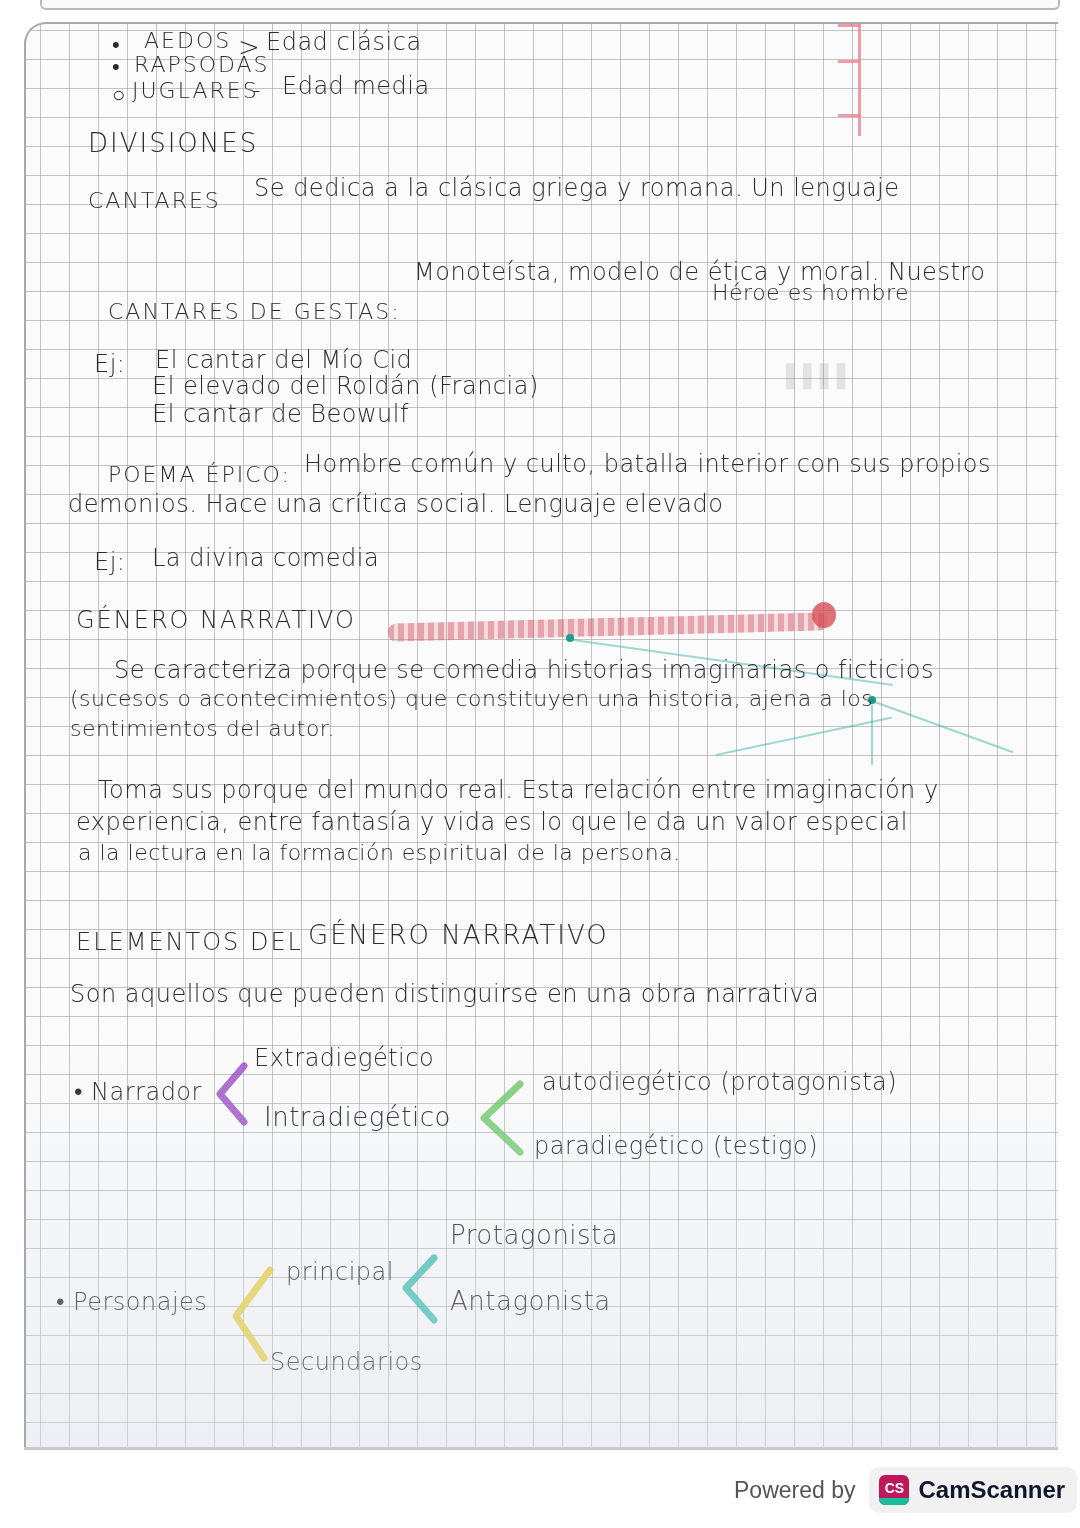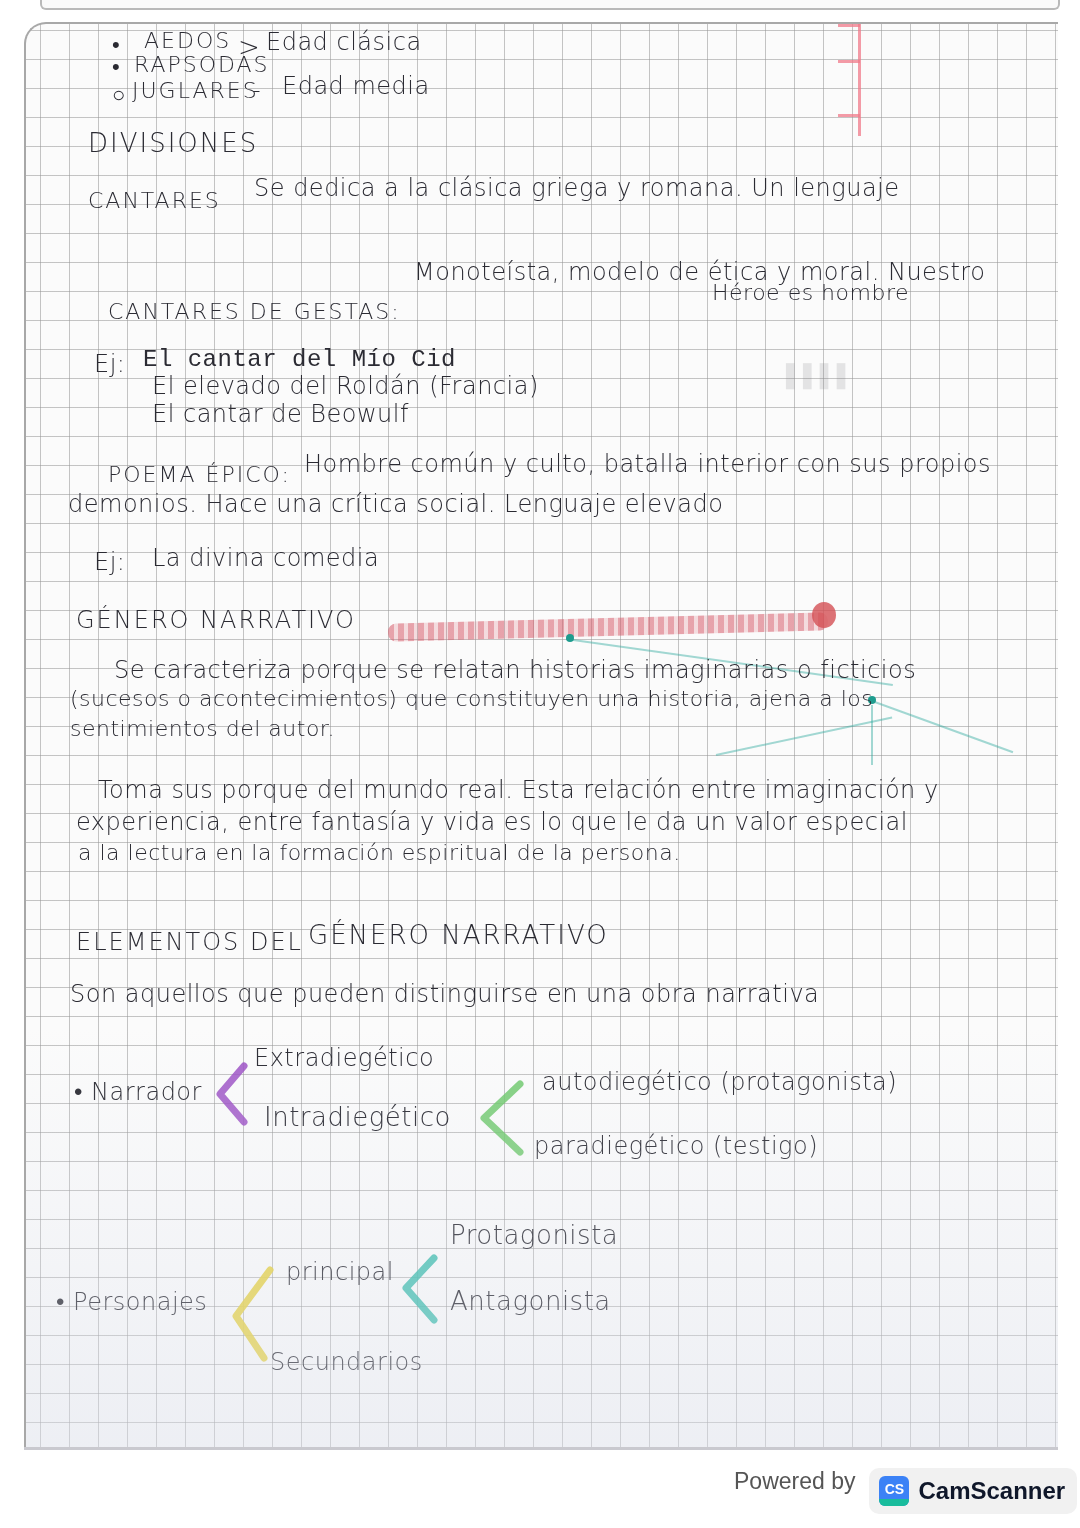--- a/index.html
+++ b/index.html
@@ -45,28 +45,28 @@
   .highlight-red {
     position:absolute; left:362px; top:594px; width:440px; height:18px;
     background:repeating-linear-gradient(90deg, rgba(214,90,105,0.55) 0 6px, rgba(214,90,105,0.2) 6px 10px);
     border-radius:8px; transform:rotate(-1.5deg);
   }
   .highlight-red-dot { position:absolute; left:786px; top:578px; width:24px; height:26px; border-radius:50%; background:rgba(212,80,85,0.8); }
   .teal-line { position:absolute; background:rgba(50,170,160,0.45); height:2px; transform-origin:left center; }
   .teal-dot { position:absolute; width:8px; height:8px; border-radius:50%; background:#1e9c8e; }
   .bracket { position:absolute; }
   .footer {
-    position:absolute; left:734px; top:1468px; height:44px; display:flex; 
+    position:absolute; left:734px; top:1468px; height:44px; display:flex; align-items:center;
   }
   .powered { font-family:"Liberation Sans", sans-serif; font-size:23px; color:#555; margin-right:14px; }
   .cs-badge {
     display:flex; align-items:center; background:#f1f1f1; border-radius:10px; padding:4px 12px 4px 10px; height:38px;
   }
   .cs-logo {
-    width:30px; height:30px; border-radius:6px; background:#3b82f6; position:relative; overflow:hidden; margin-right:9px;
+    width:30px; height:30px; border-radius:6px; background:#be185d; position:relative; overflow:hidden; margin-right:9px;
     display:flex; align-items:center; justify-content:center;
   }
   .cs-logo span { color:#fff; font-family:"Liberation Sans", sans-serif; font-weight:bold; font-size:14px; margin-top:-4px;}
   .cs-logo::after { content:""; position:absolute; left:0; right:0; bottom:0; height:7px; background:#19bc9c; }
   .cs-name { font-family:"Liberation Sans", sans-serif; font-size:24px; color:#0f172a; font-weight:bold; }
 </style>
 </head>
 <body>
 
 <div class="prev-page"></div>
@@ -92,21 +92,21 @@
   <div class="hw s26 caps" style="left:62px;top:104px;">DIVISIONES</div>
 
   <div class="hw s22 caps" style="left:62px;top:164px;">CANTARES</div>
   <div class="hw s24" style="left:228px;top:150px;">Se dedica a la clásica griega y romana. Un lenguaje</div>
 
   <div class="hw s22 caps" style="left:82px;top:246px;margin-top:29px;">CANTARES DE GESTAS:</div>
   <div class="hw s24" style="left:388px;top:234px;">Monoteísta, modelo de ética y moral. Nuestro</div>
   <div class="hw s22" style="left:686px;top:256px;">Héroe es hombre</div>
 
   <div class="hw s24" style="left:68px;top:326px;">Ej:</div>
-  <div class="hw s24" style="left:117px;top:322px;font-family:Liberation Mono, monospace;">El cantar del Mío Cid</div>
+  <div class="hw s24" style="left:129px;top:322px;">El cantar del Mío Cid</div>
   <div class="hw s24" style="left:126px;top:348px;">El elevado del Roldán (Francia)</div>
   <div class="hw s24" style="left:126px;top:376px;">El cantar de Beowulf</div>
 
   <div class="bleed" style="left:760px;top:340px;">▌▌▌▌</div>
 
   <div class="hw s22 caps" style="left:82px;top:438px;">POEMA ÉPICO:</div>
   <div class="hw s24" style="left:278px;top:426px;">Hombre común y culto, batalla interior con sus propios</div>
   <div class="hw s24" style="left:42px;top:466px;">demonios. Hace una crítica social. Lenguaje elevado</div>
 
   <div class="hw s24" style="left:68px;top:524px;">Ej:</div>
@@ -116,21 +116,21 @@
   <div class="highlight-red"></div>
   <div class="highlight-red-dot"></div>
 
   <div class="teal-line" style="left:540px;top:614px;width:330px;transform:rotate(8deg);"></div>
   <div class="teal-line" style="left:690px;top:730px;width:180px;transform:rotate(-12deg);"></div>
   <div class="teal-line" style="left:846px;top:676px;width:150px;transform:rotate(20deg);"></div>
   <div class="teal-line" style="left:846px;top:680px;width:60px;transform:rotate(90deg);"></div>
   <div class="teal-dot" style="left:842px;top:672px;"></div>
   <div class="teal-dot" style="left:540px;top:610px;"></div>
 
-  <div class="hw s24" style="left:88px;top:632px;">Se caracteriza porque se relatan historias imaginarias o ficticios</div>
+  <div class="hw s24" style="left:88px;top:632px;">Se caracteriza porque se comedia historias imaginarias o ficticios</div>
   <div class="hw s22" style="left:44px;top:662px;">(sucesos o acontecimientos) que constituyen una historia, ajena a los</div>
   <div class="hw s22" style="left:44px;top:692px;">sentimientos del autor.</div>
 
   <div class="hw s24" style="left:72px;top:752px;">Toma sus porque del mundo real. Esta relación entre imaginación y</div>
   <div class="hw s24" style="left:50px;top:784px;">experiencia, entre fantasía y vida es lo que le da un valor especial</div>
   <div class="hw s22" style="left:52px;top:816px;">a la lectura en la formación espiritual de la persona.</div>
 
   <div class="hw s24 caps" style="left:50px;top:904px;">ELEMENTOS DEL</div>
   <div class="hw s26 caps" style="left:282px;top:896px;">GÉNERO NARRATIVO</div>
   <div class="hw s24" style="left:44px;top:956px;">Son aquellos que pueden distinguirse en una obra narrativa</div>

